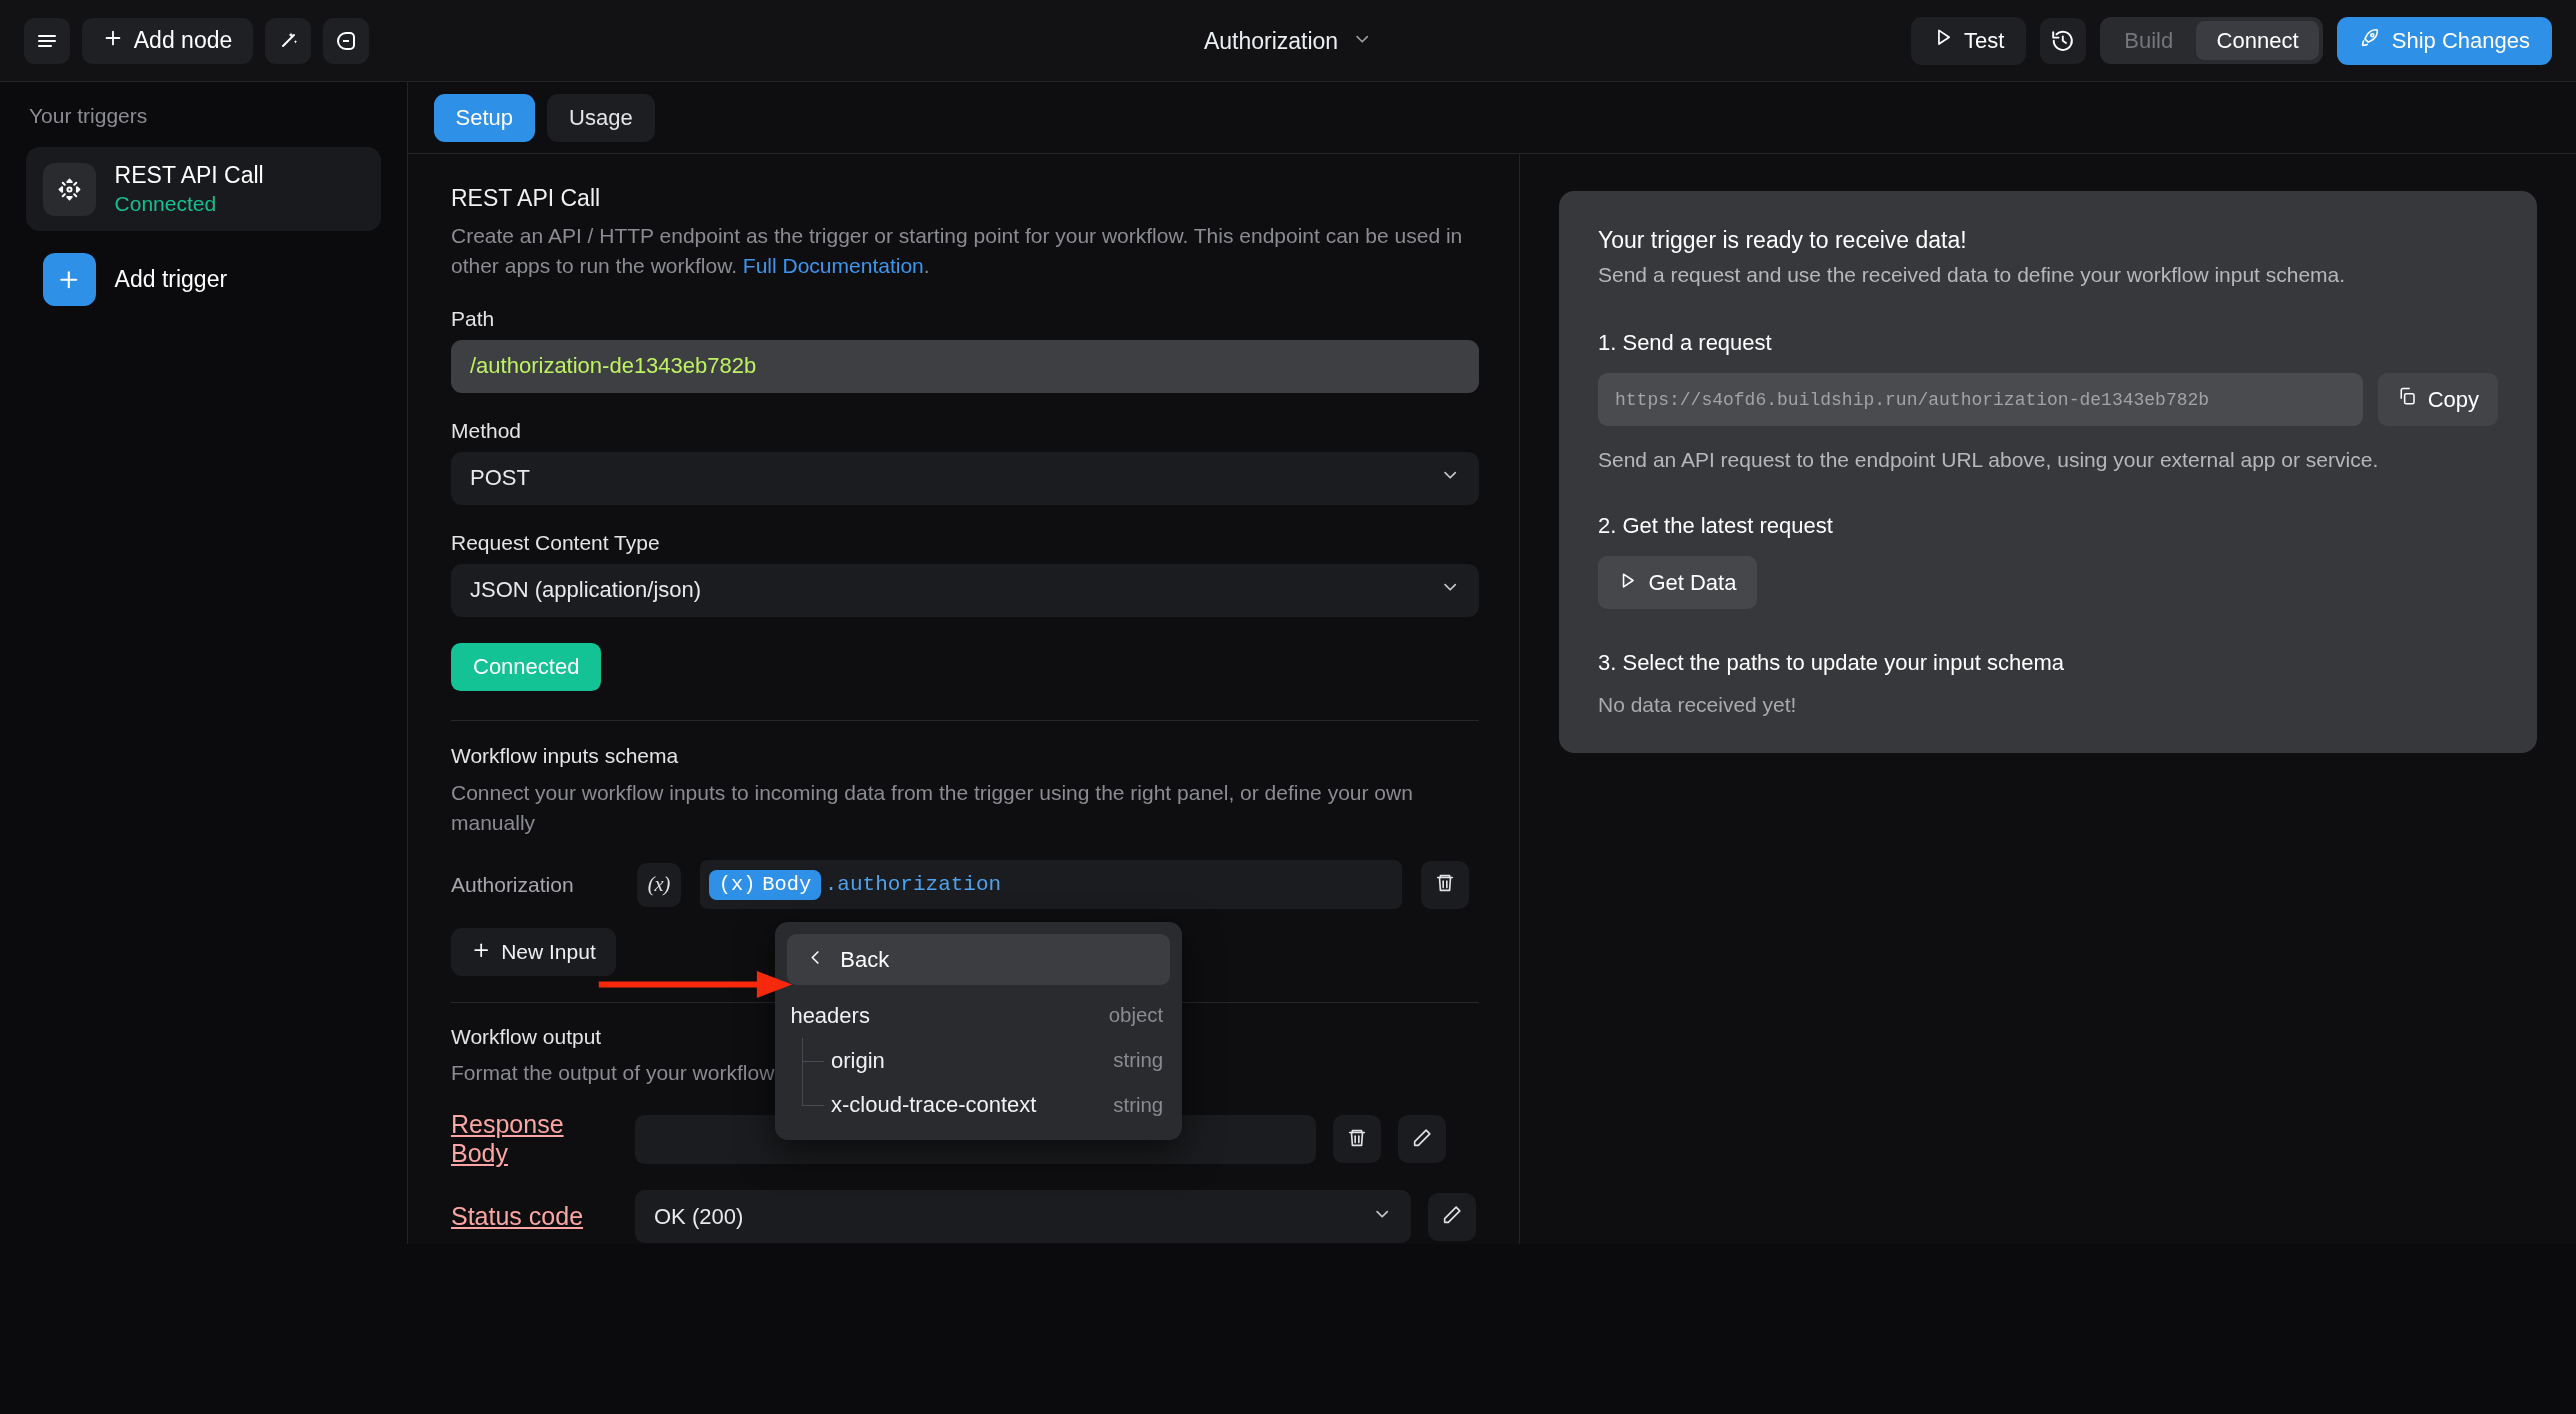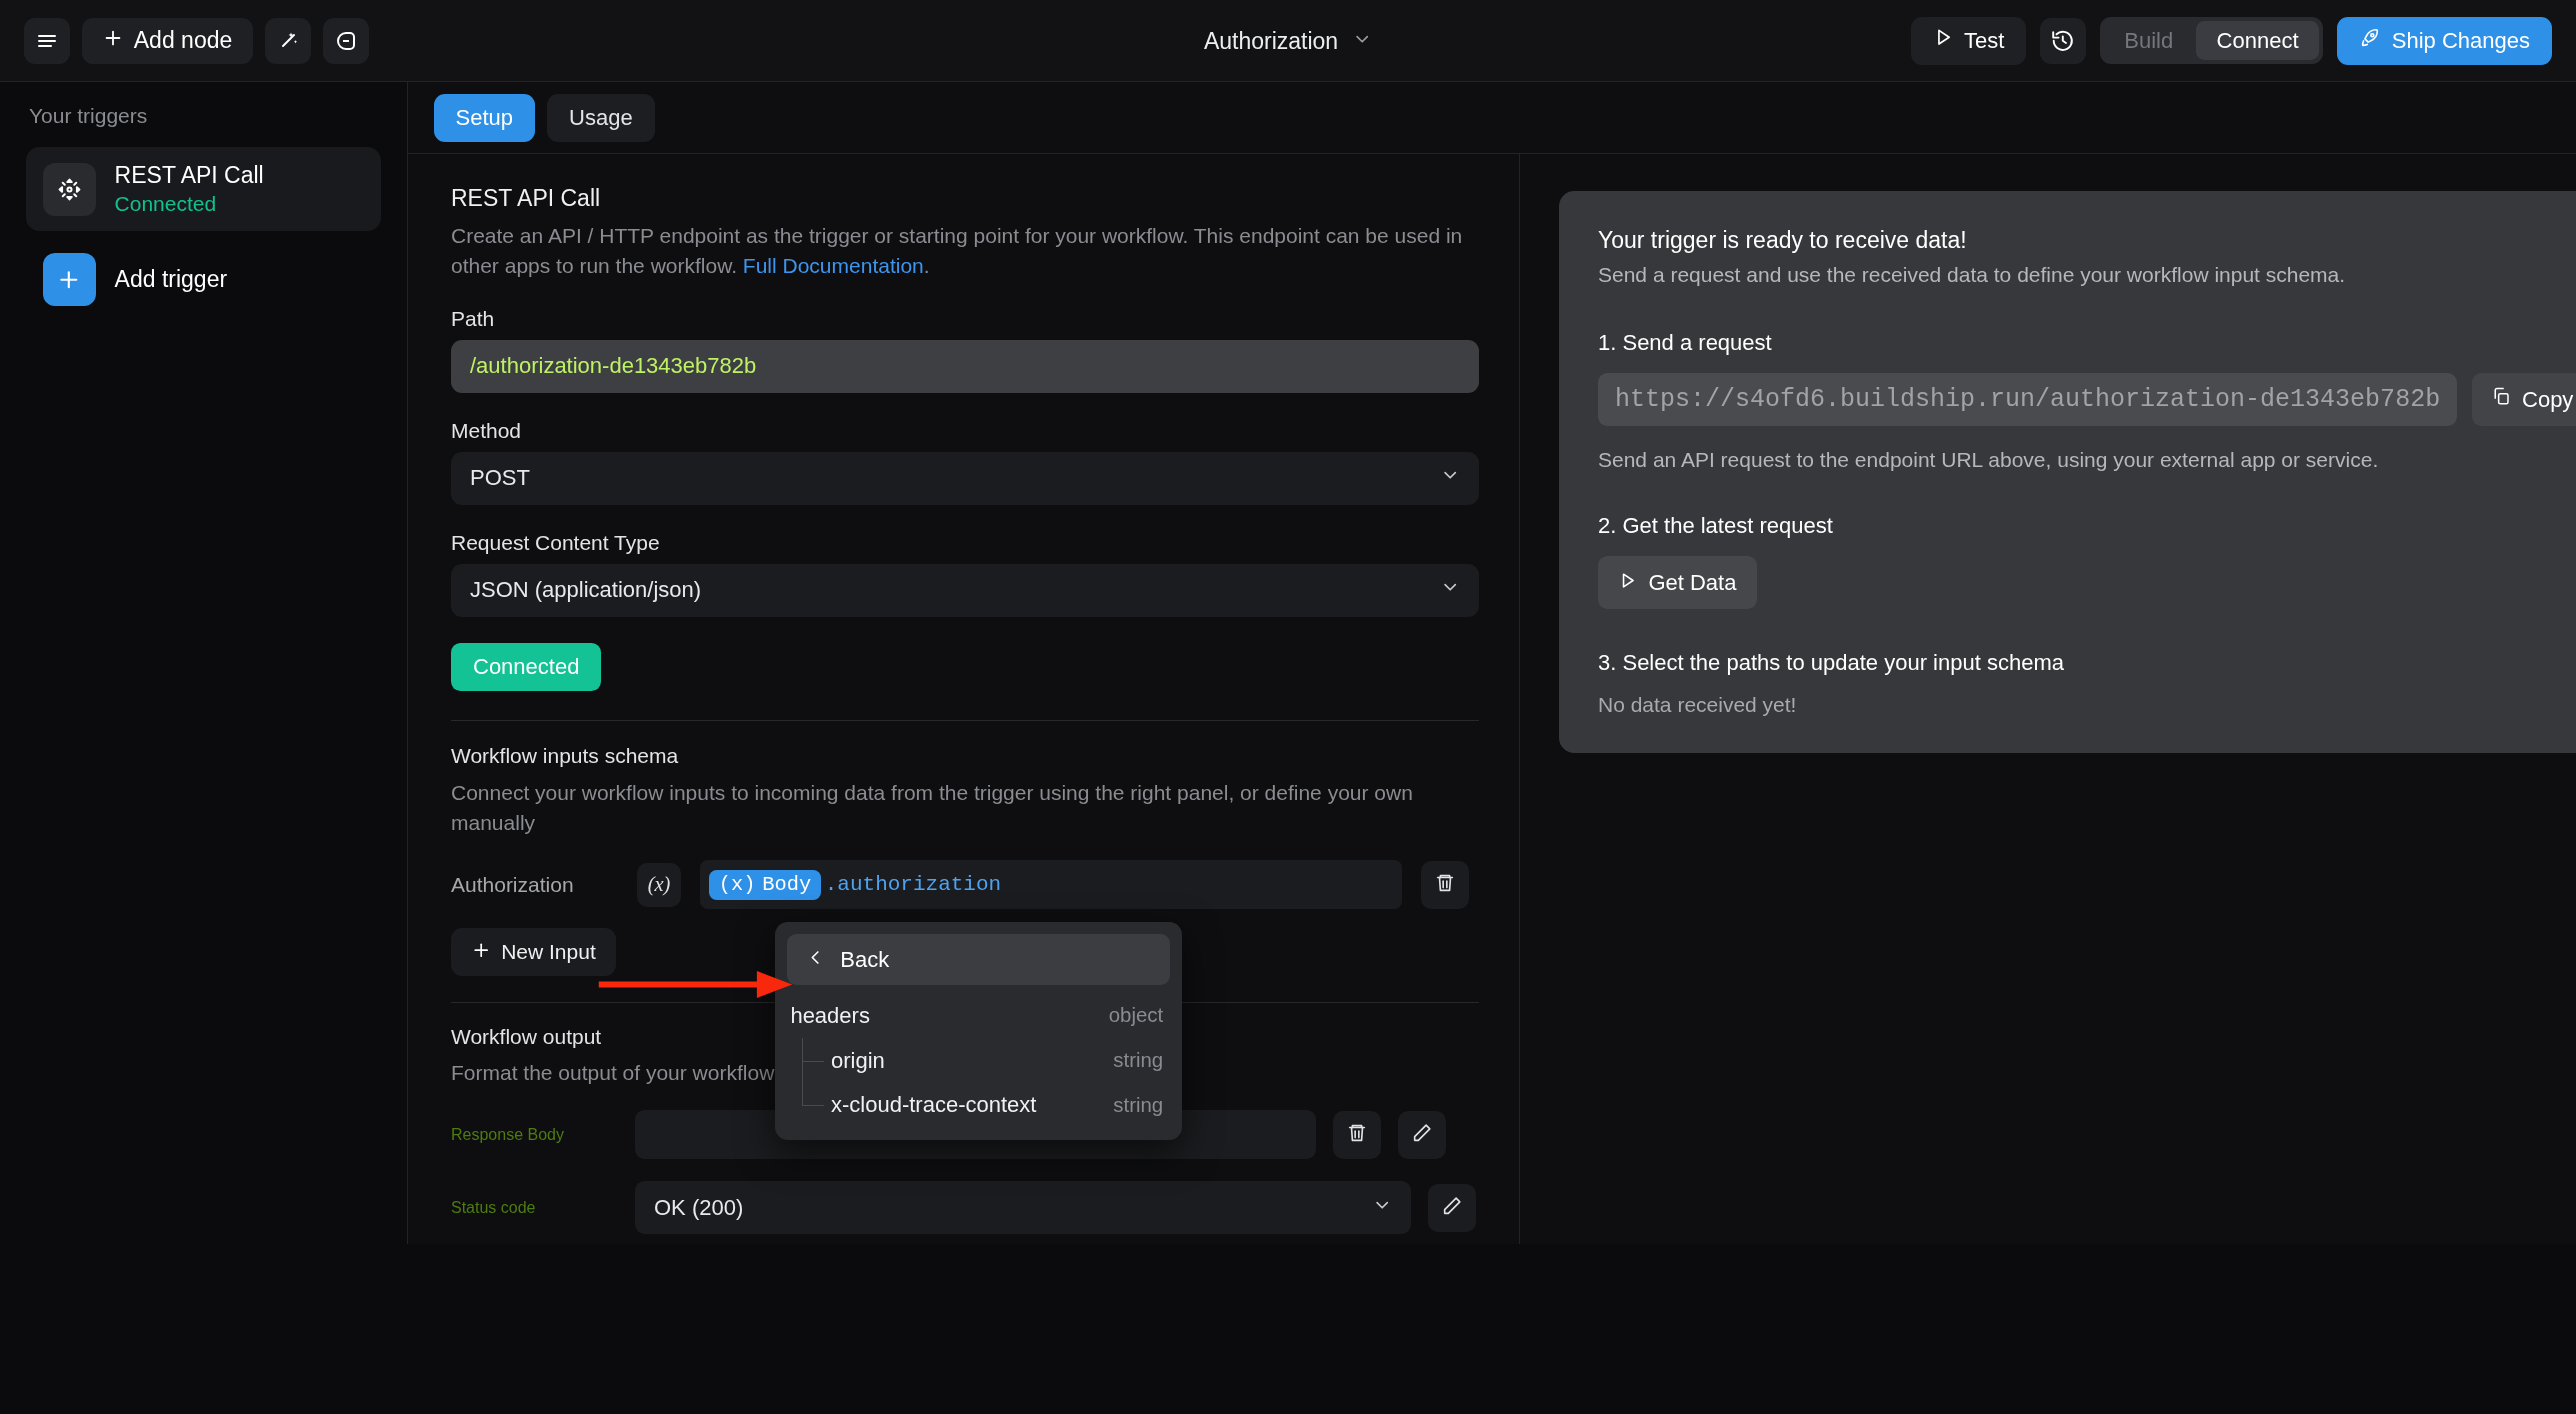--- a/index.html
+++ b/index.html
@@ -184,21 +184,21 @@
     background: #1b1c1f; display: flex; align-items: center; justify-content: center;
     cursor: pointer; border: none;
   }
   .new-input-btn {
     height: 48px; border-radius: 11px; background: #1b1c1f;
     display: inline-flex; align-items: center; gap: 9.4px;
     padding: 0 20.4px; margin-top: 19px; cursor: pointer; border: none;
     color: #f0f0f2; font-size: 21px; font-family: "Liberation Sans", sans-serif;
   }
   .out-row { display: flex; align-items: center; gap: 17px; margin-top: 22px; }
-  .out-label { font-size: 16px; color: #4d7c0f; width: 167px; }
+  .out-label { font-size: 25px; color: #fca5a5; width: 167px; text-decoration: underline; }
   .out-field {
     height: 49px; flex: 1; max-width: 681px; border-radius: 9.4px;
     background: #1b1c1f; display: flex; align-items: center; padding: 0 19px;
     font-size: 22px; color: #e9e9ec; cursor: text;
   }
   .out-select {
     height: 53px; flex: 1; max-width: 839px; border-radius: 9.4px;
     background: #1b1c1f; display: flex; align-items: center;
     justify-content: space-between; padding: 0 19px;
     font-size: 22px; color: #e9e9ec; cursor: pointer;
@@ -240,21 +240,21 @@
   .card {
     background: #37383c; border-radius: 15.3px; padding: 36px 39px;
   }
   .card-title { font-size: 23px; color: #ffffff; margin-bottom: 9px; }
   .card-sub { font-size: 21px; color: #b6b7bb; margin-bottom: 43px; }
   .step-title { font-size: 22px; color: #ffffff; margin-bottom: 17px; }
   .url-row { display: flex; align-items: center; gap: 15.3px; margin-bottom: 22px; }
   .url-box {
     flex: 1; height: 53px; border-radius: 9.4px; background: #4a4b4f;
     display: flex; align-items: center; padding: 0 17px;
-    font-size: 25px; color: #a2a3a7; font-family: "Liberation Mono", monospace;
+    font-size: 18px; color: #a2a3a7; font-family: "Liberation Mono", monospace;
     overflow: hidden; white-space: nowrap; cursor: text;
   }
   .copy-btn {
     height: 53px; border-radius: 9.4px; background: #434448;
     display: flex; align-items: center; gap: 10.2px; padding: 0 19px;
     cursor: pointer; border: none; color: #ffffff; font-size: 22px;
     font-family: "Liberation Sans", sans-serif;
   }
   .step-note { font-size: 21px; color: #b6b7bb; margin-bottom: 41px; }
   .getdata-btn {

